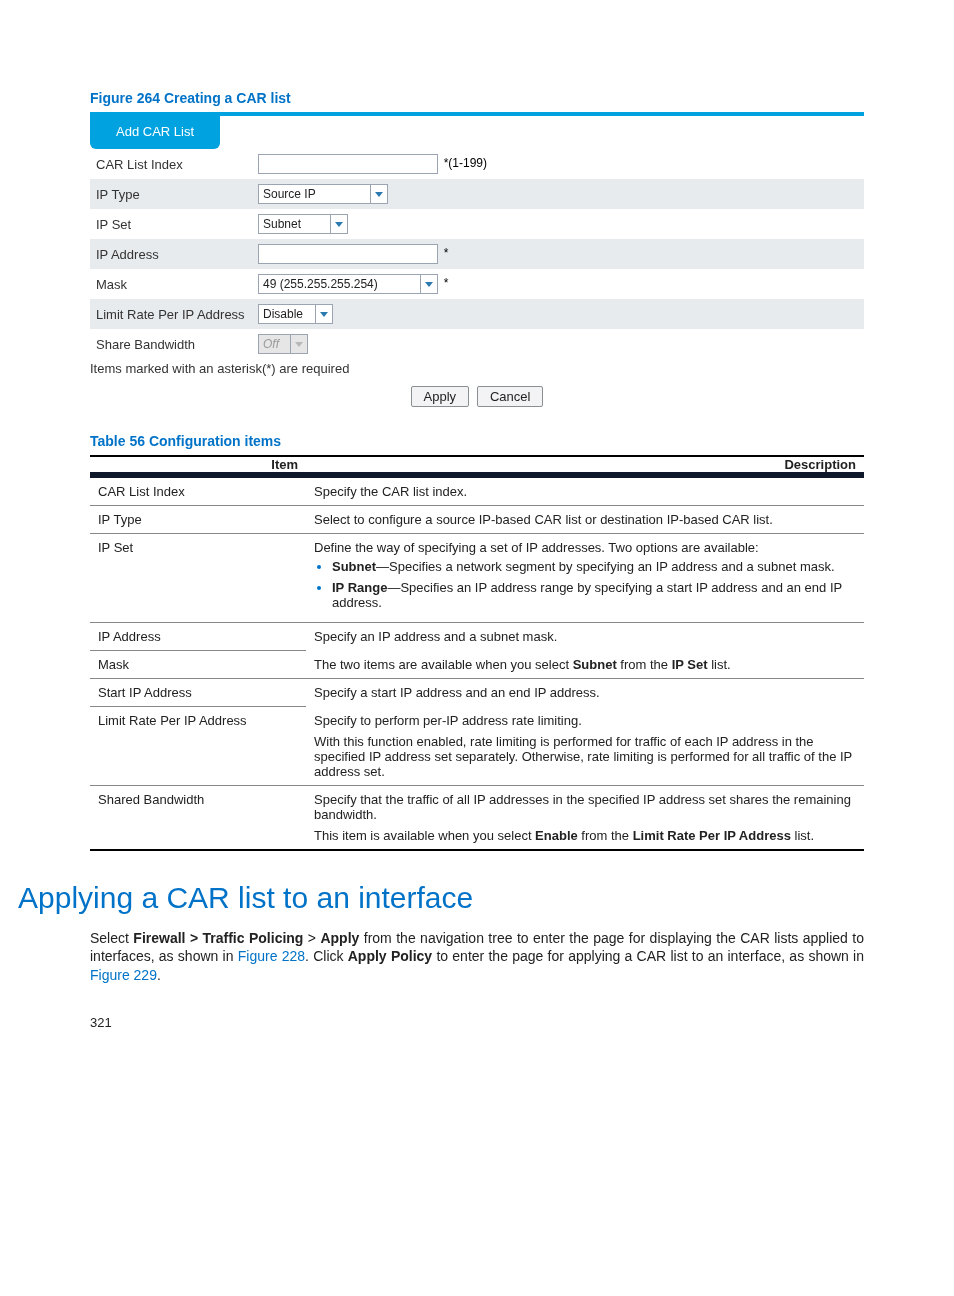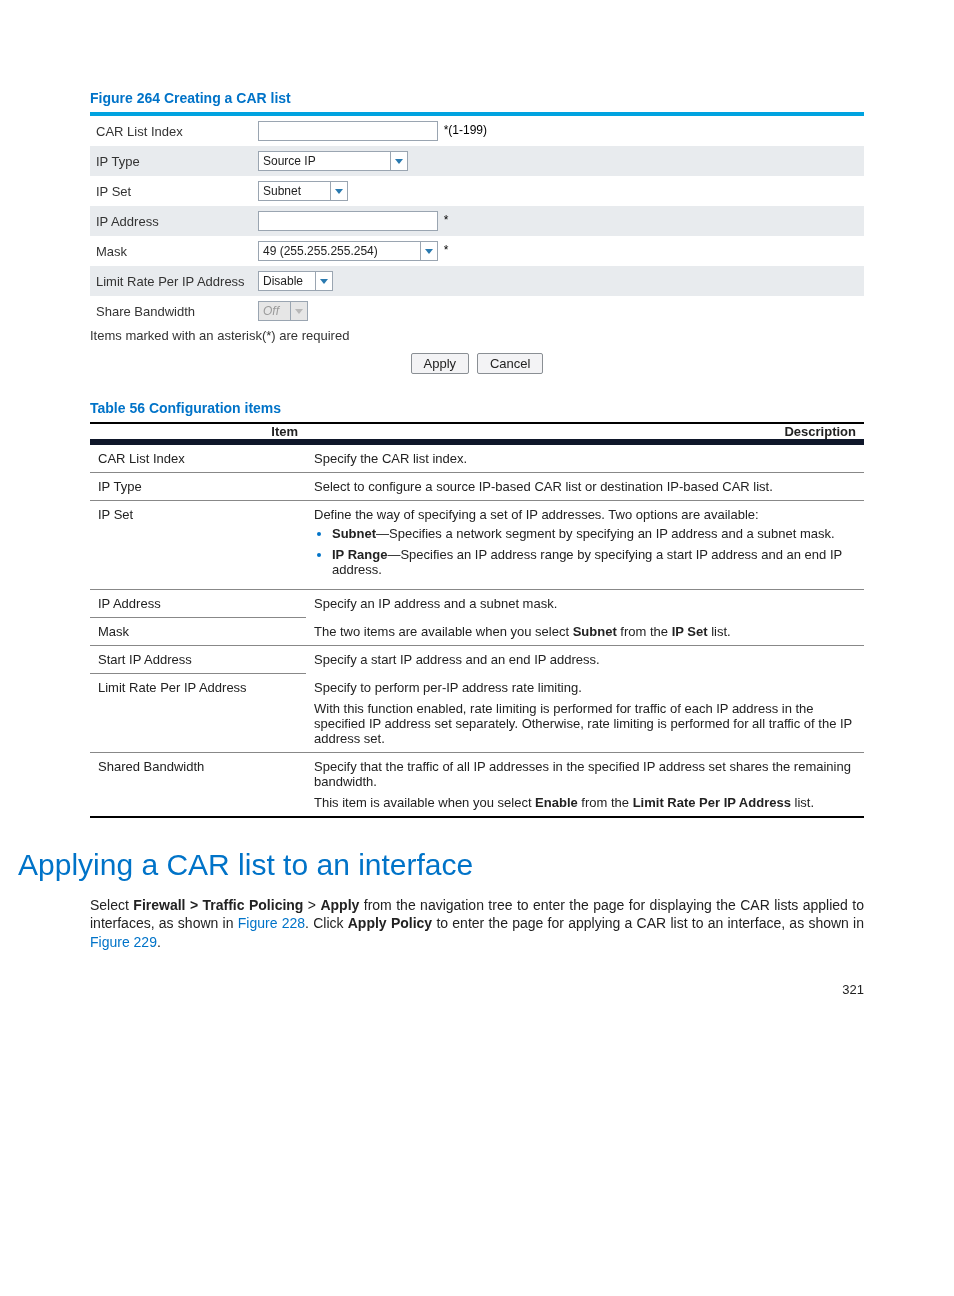--- a/index.html
+++ b/index.html
@@ -142,48 +142,49 @@
     margin: 10px 0 14px 0;
   }
   .body-p {
     font-size: 14px;
     line-height: 1.35;
     margin: 0 0 6px 0;
     text-align: justify;
   }
   .link { color: #0073c8; }
   .page-num {
-    text-align: right;
+    text-align: left;
     font-size: 13px;
     margin-top: 30px;
   }
   .disabled-text { color: #9a9a9a; }
   .disabled-select { background:#e6e6e6; }
 </style>
 </head>
 <body>
 
 <div class="page">
 
   <div class="caption-blue">Figure 264 Creating a CAR list</div>
 
   <div class="fig-wrap">
+    <div><span class="tab-cell">Add CAR List</span></div>
     <table class="form-tbl">
       <tbody>
           <tr class="light">
         <td class="label">CAR List Index</td>
         <td>
           <span class="faux-input" style="width:180px;"></span>
           <span class="note-red">*(1-199)</span>
         </td>
       </tr>
       <tr class="dark">
         <td class="label">IP Type</td>
         <td>
-          <span class="faux-select" style="width:150px;">
+          <span class="faux-select" style="width:130px;">
             <span>Source IP</span>
             <span class="sel-arrow">
               <svg width="8" height="5">
                     <polygon points="0,0 8,0 4,5" fill="#2a7ab0"></polygon>
                   </svg>
             </span>
           </span>
         </td>
       </tr>
       <tr class="light">

